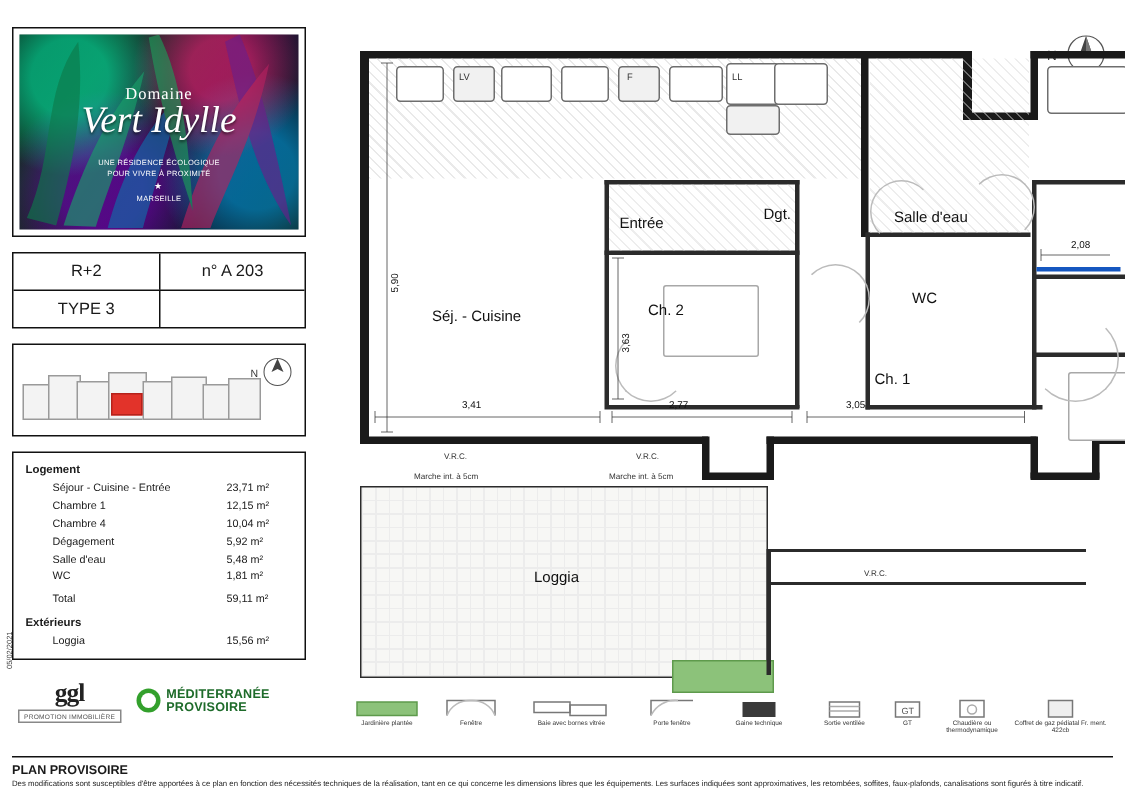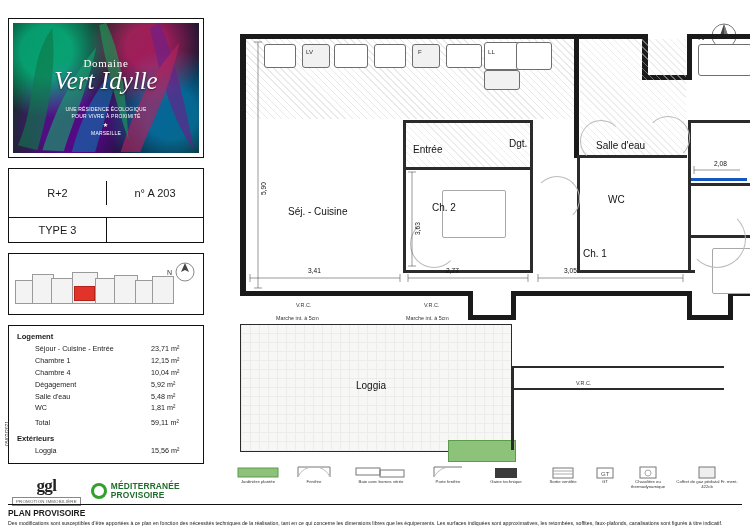--- a/index.html
+++ b/index.html
@@ -41,21 +41,21 @@
   }
   .logo-sub{
     position:absolute;left:0;right:0;bottom:16px;text-align:center;color:#fff;
     font-size:5px;line-height:1.5;letter-spacing:.04em;
   }
   .logo-sub .star{font-size:6px;letter-spacing:.2em;}
 
   .ref-box{
     margin-top:10px;width:196px;border:1px solid #111;box-sizing:border-box;
   }
-  .ref-row{display:flex;margin-top:12px;}
+  .ref-row{display:flex;}
   .ref-left{width:50%;box-sizing:border-box;padding:6px 0;text-align:center;font-size:11px;}
   .ref-right{width:50%;box-sizing:border-box;padding:6px 0;text-align:center;font-size:11px;border-left:1px solid #111;}
   .ref-row+.ref-row .ref-left{border-top:1px solid #111;}
   .ref-row+.ref-row .ref-right{border-top:1px solid #111;}
 
   .situation-box{
     margin-top:10px;width:196px;height:62px;border:1px solid #111;box-sizing:border-box;
     position:relative;background:#fff;
   }
   .mini-plan{position:absolute;left:6px;top:12px;width:160px;height:40px;}

